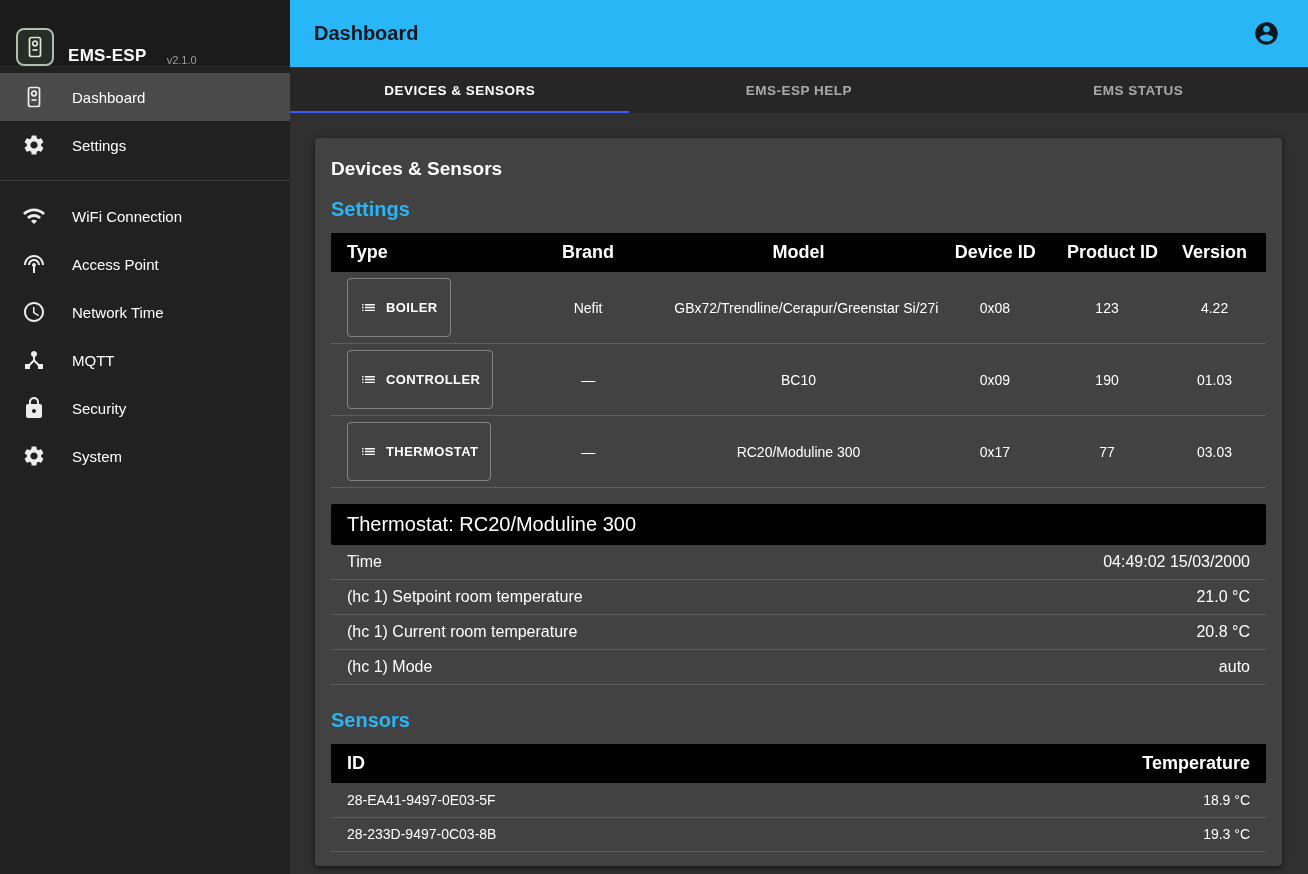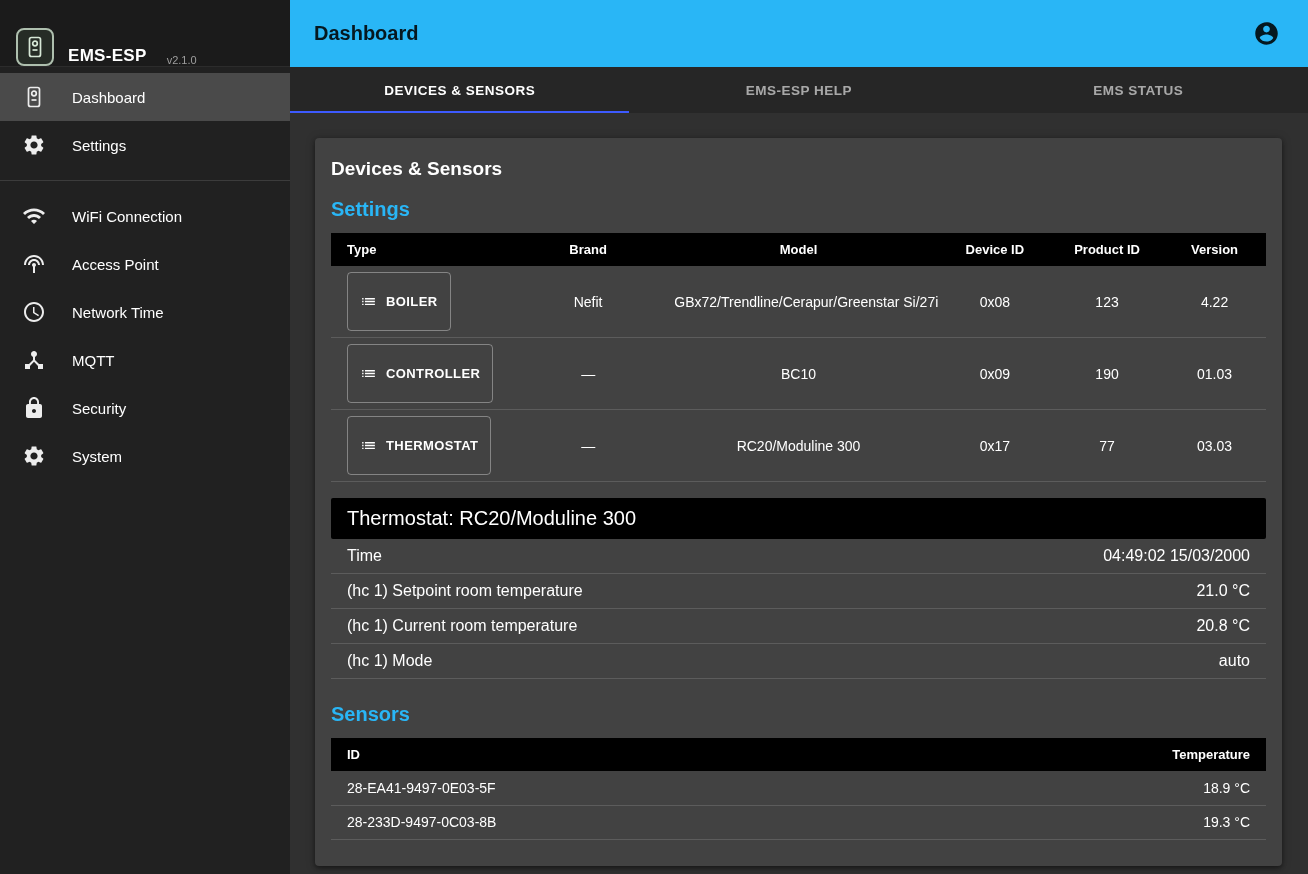--- a/index.html
+++ b/index.html
@@ -63,21 +63,21 @@
     box-shadow:0 2px 4px rgba(0,0,0,0.4), 0 1px 10px rgba(0,0,0,0.25);
     padding:14px 16px 16px 16px; overflow:hidden;
   }
 
   .card-title { font-size:19px; font-weight:700; margin:6px 0 18px; color:#fff; }
   .section-heading { font-size:20px; font-weight:700; color:#29b6f6; margin:12px 0 12px; }
   .section-heading.sensors { margin-top:24px; }
 
   table { width:100%; border-collapse:collapse; table-layout:fixed; }
   thead th {
-    background:#000; color:#fff; font-size:13px; font-weight:700;
+    background:#000; color:#fff; font-size:18px; font-weight:700;
     padding:9px 16px; text-align:center; white-space:nowrap;
   }
   thead th.col-left { text-align:left; }
   thead th.col-right { text-align:right; }
   tbody td {
     padding:6px 16px; font-size:14px; color:#fff; text-align:center;
     border-bottom:1px solid rgba(255,255,255,0.14); height:44px; white-space:nowrap; overflow:hidden;
   }
   tbody td.col-left { text-align:left; }
   tbody td.col-right { text-align:right; }

